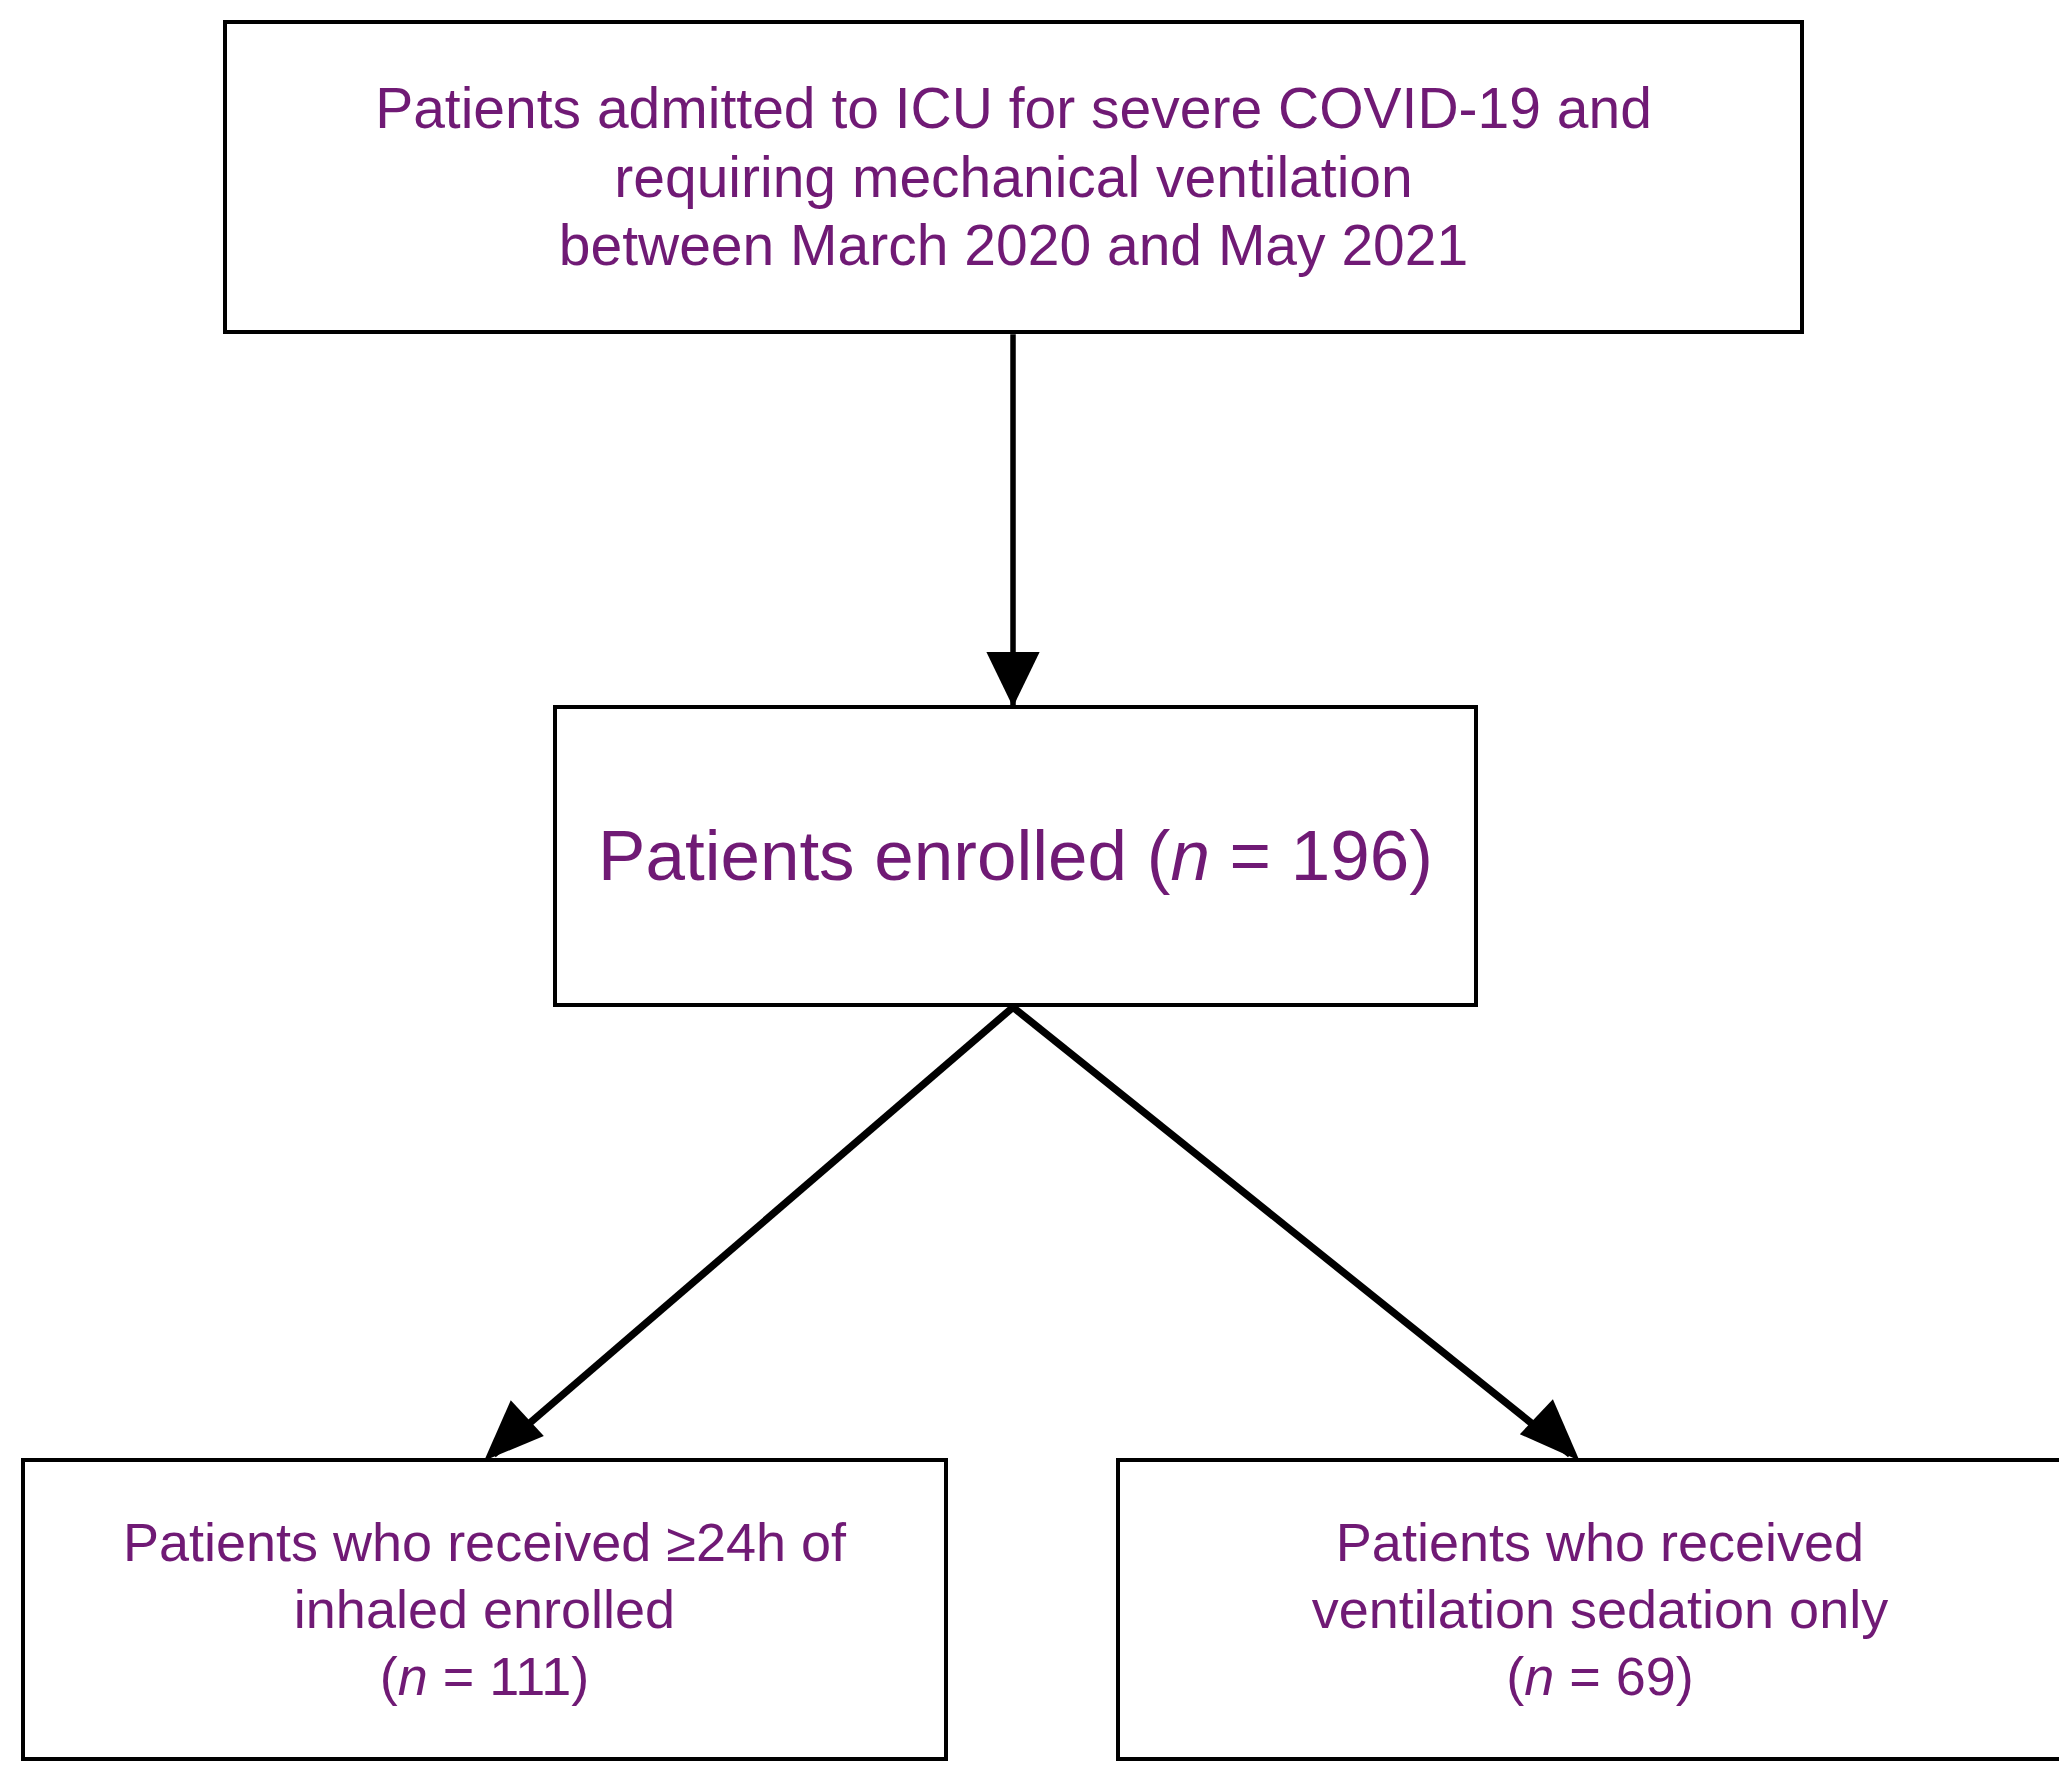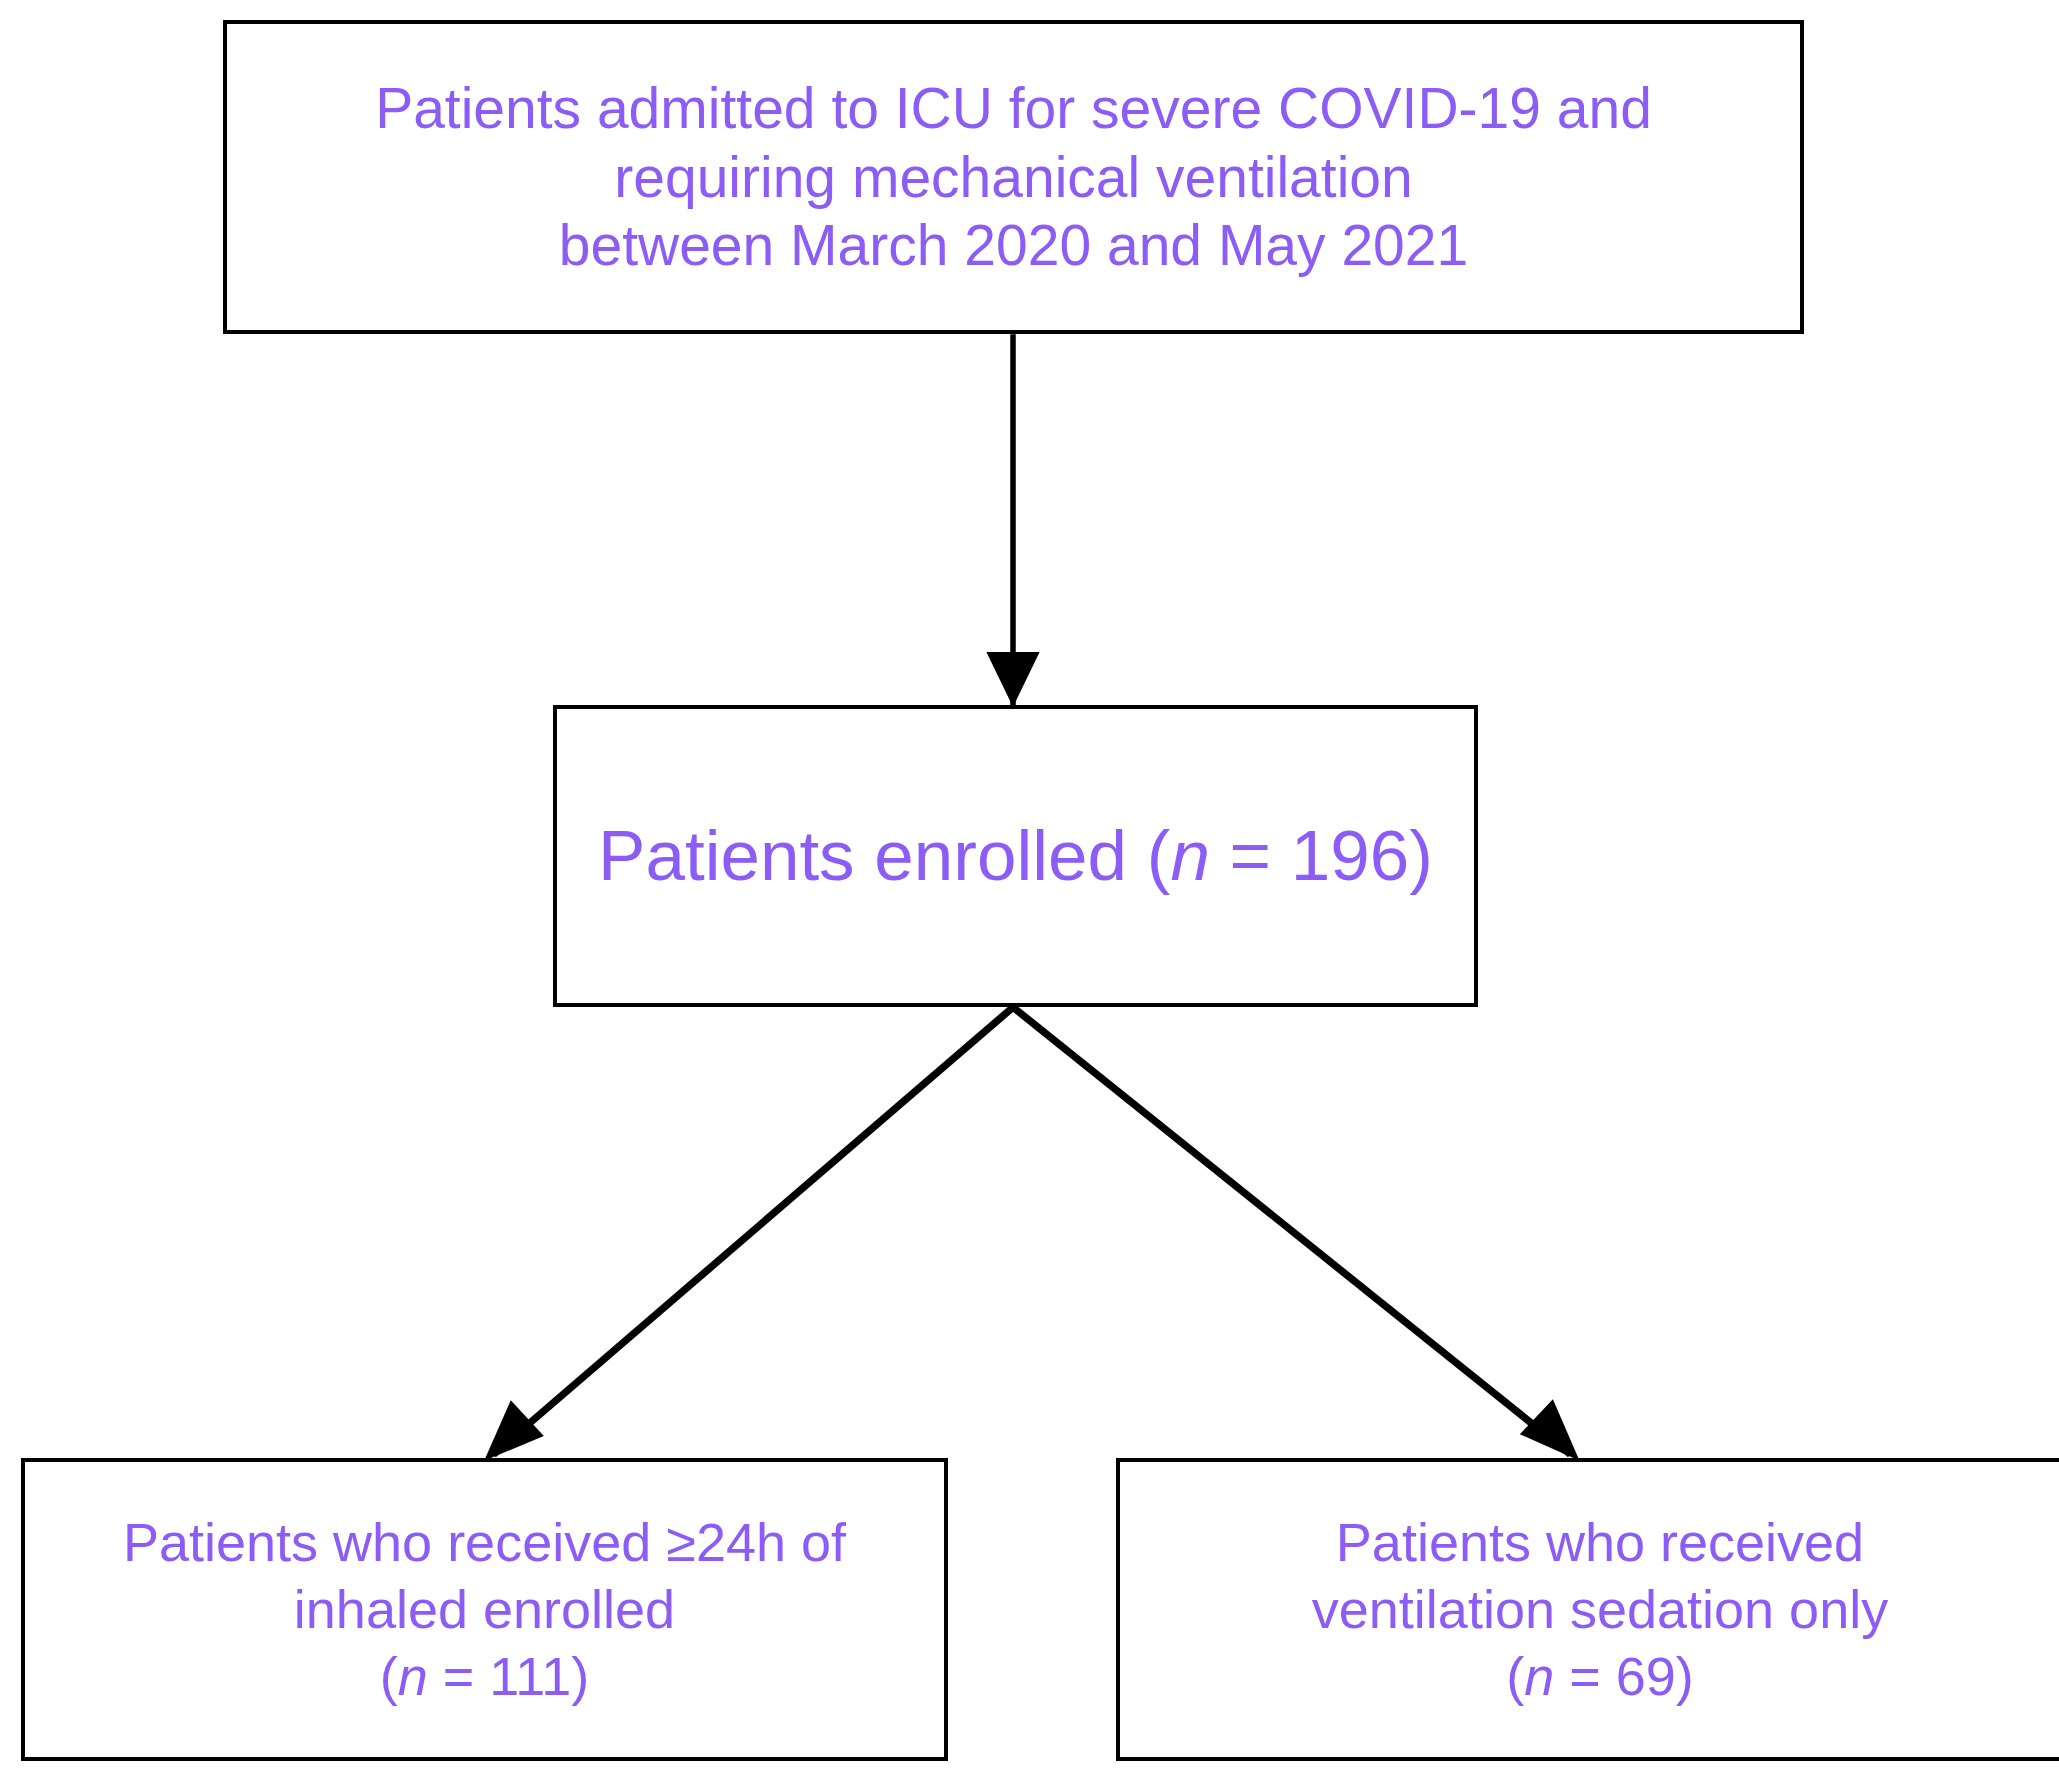--- a/index.html
+++ b/index.html
@@ -28,21 +28,21 @@
     box-sizing: border-box;
     border: 4.6px solid #000000;
     background: #ffffff;
     display: flex;
     align-items: center;
     justify-content: center;
     text-align: center;
   }
   .node-text {
     font-family: "Liberation Sans", sans-serif;
-    color: #8b5cf6;
+    color: #701a75;
     font-weight: 400;
     line-height: 1.30;
     white-space: pre-line;
     padding: 0 13px;
   }
 
   
   #node-top {
     left: 223px;
     top: 20px;

